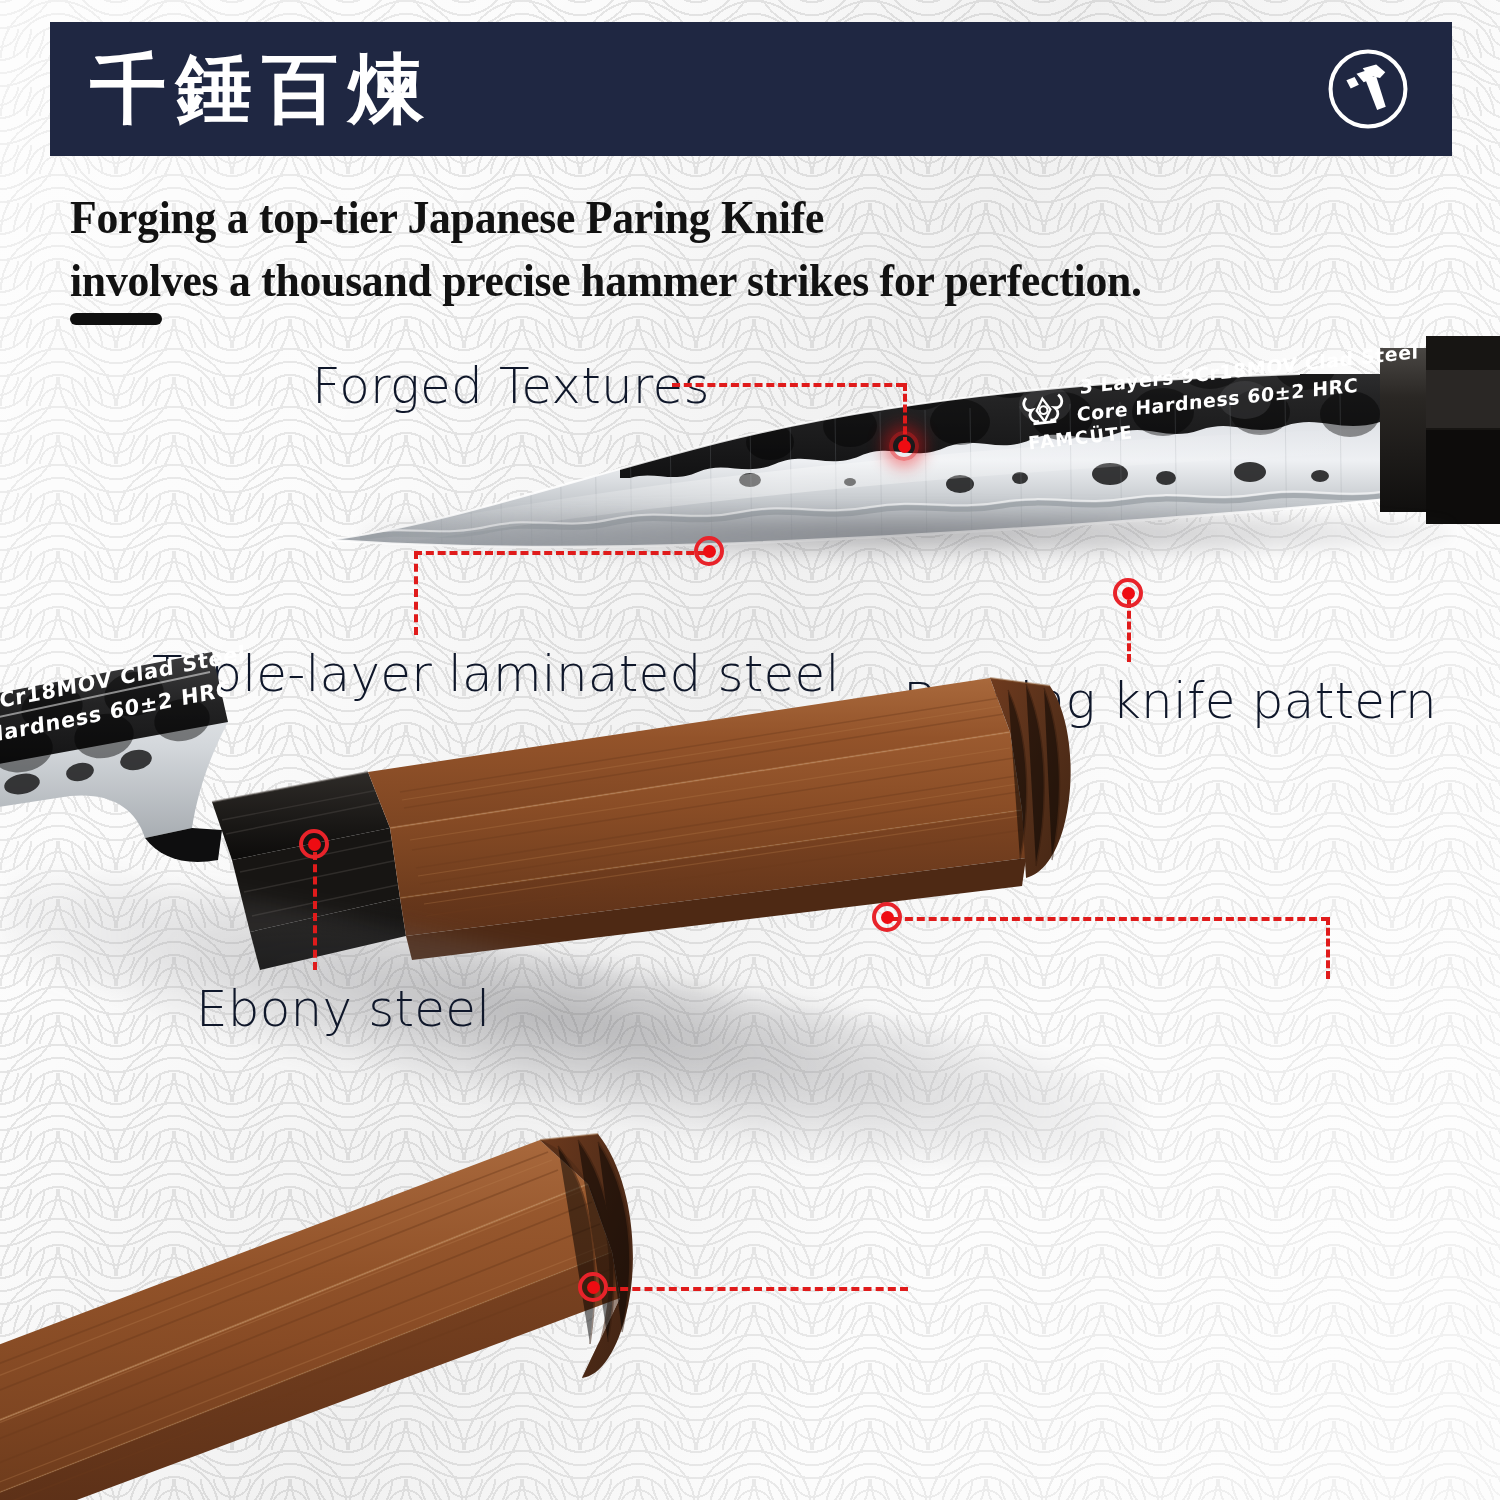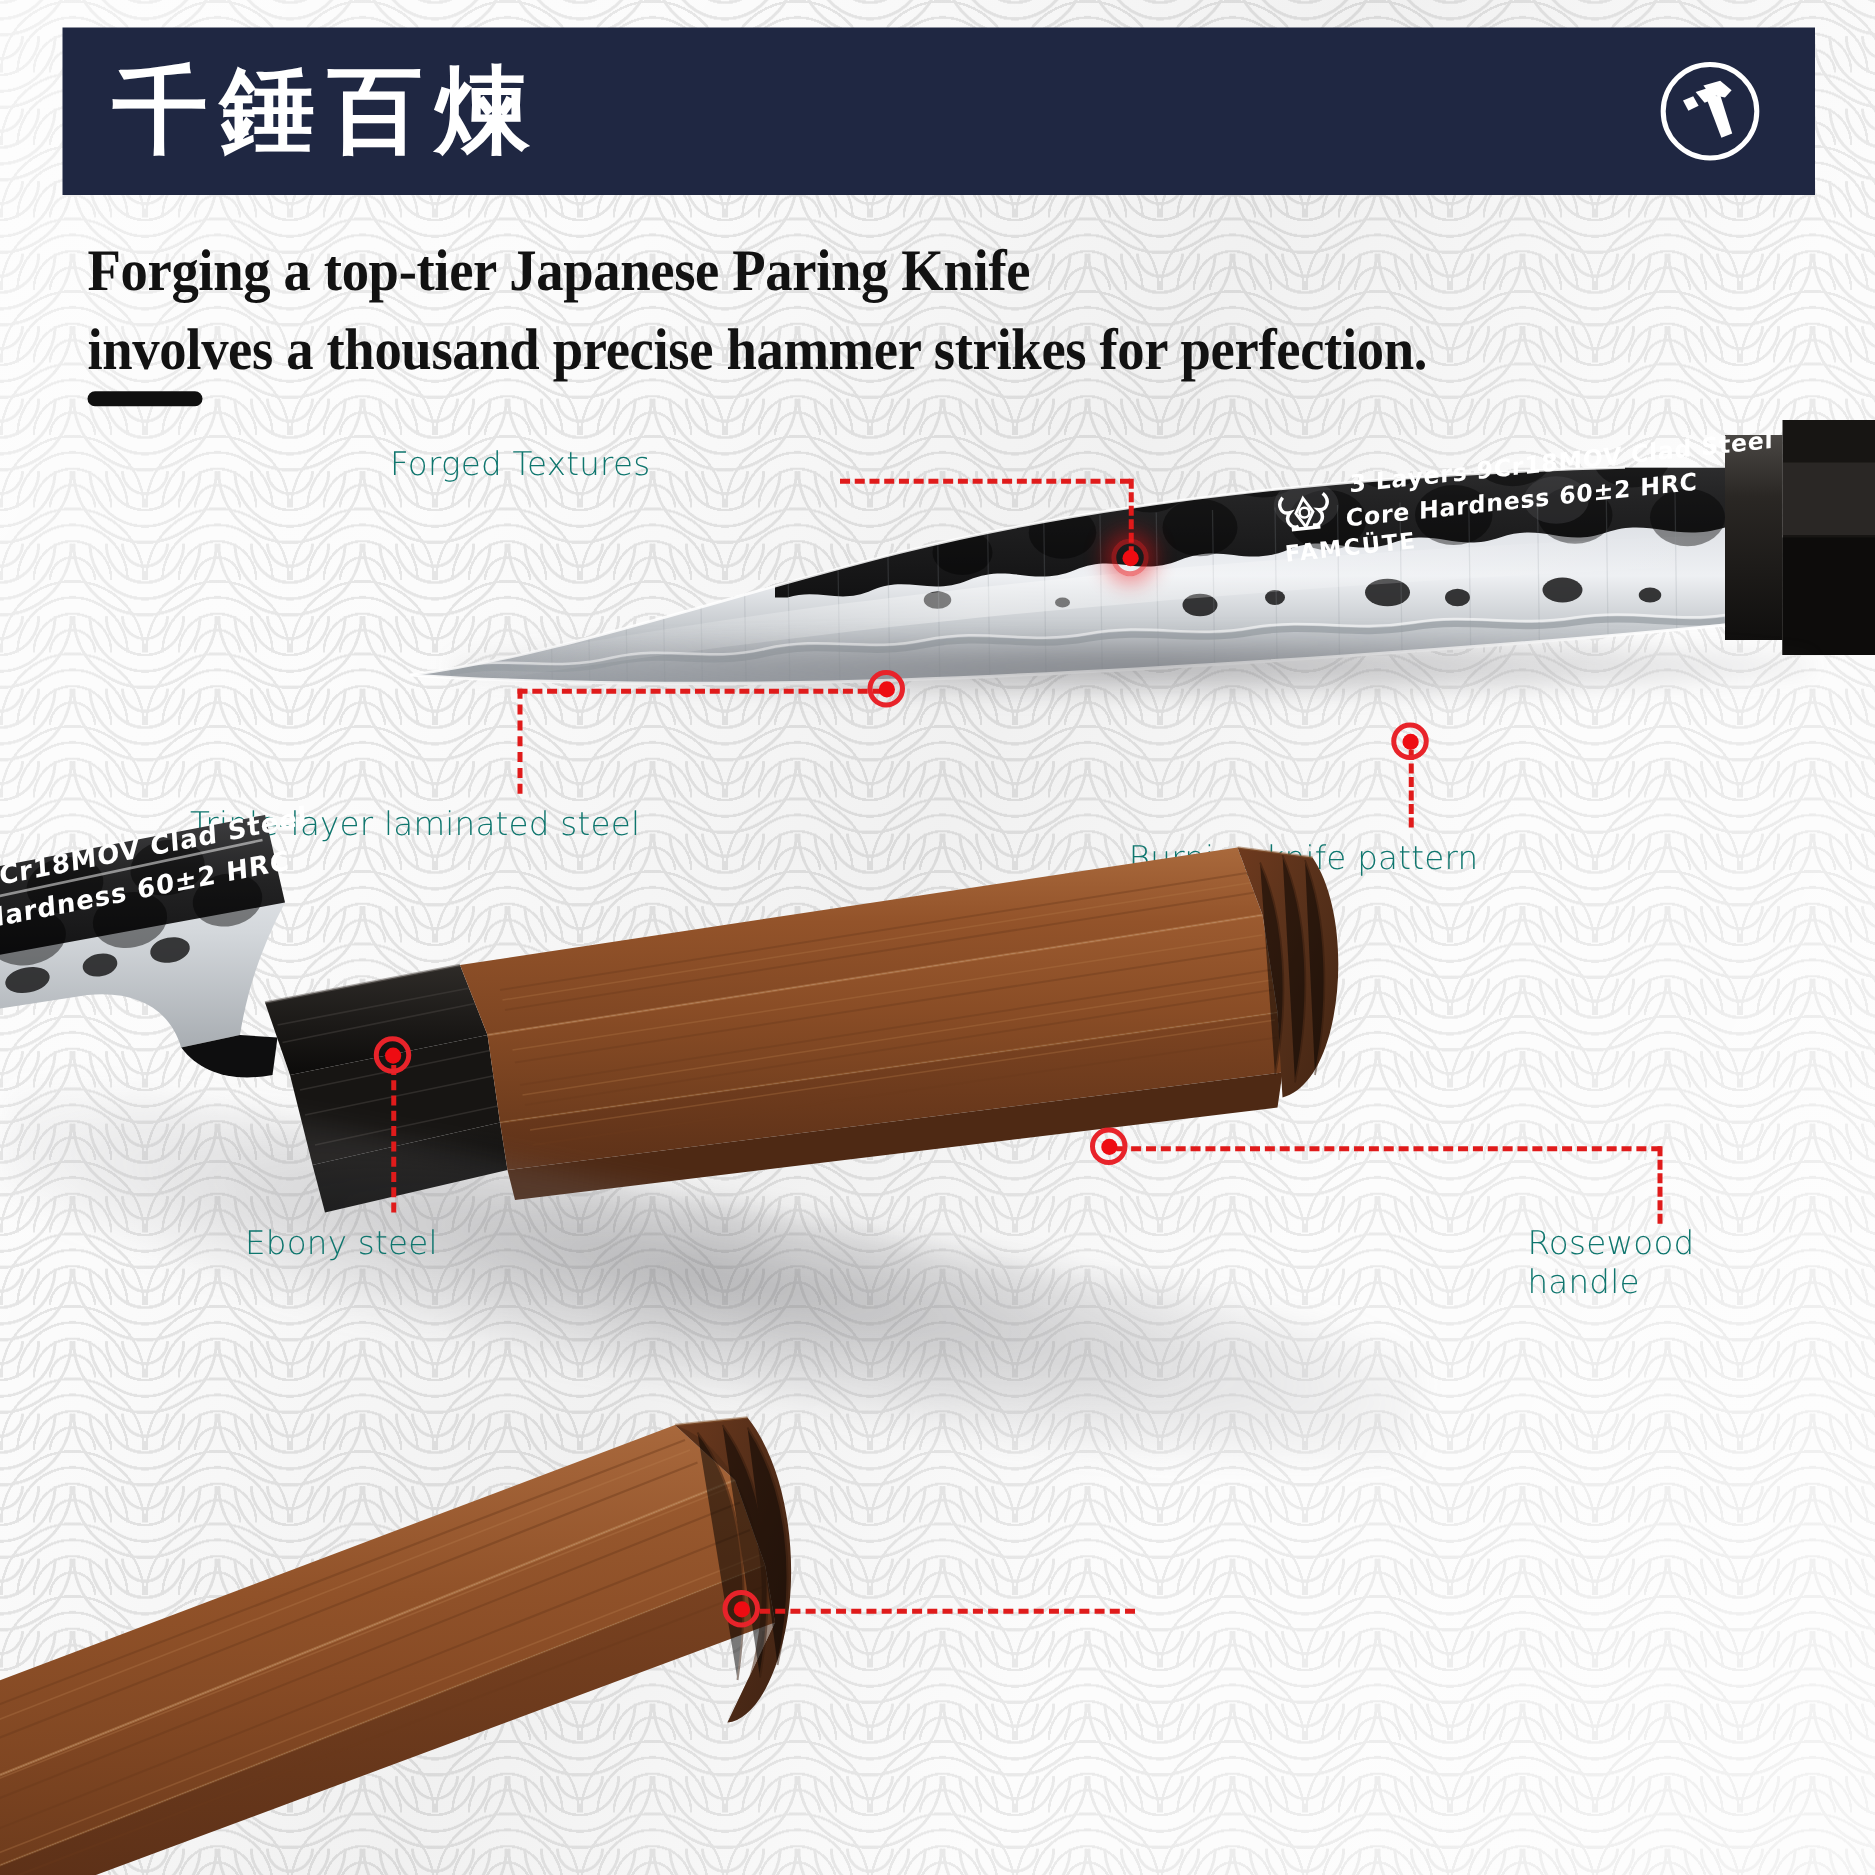--- a/index.html
+++ b/index.html
@@ -72,24 +72,24 @@
   }
   #headline-rule{
     position:absolute; left:70px; top:313px;
     width:92px; height:12px; border-radius:6px;
     background:#101010;
   }
 
   
   .callout{
     position:absolute;
-    color:#0f766e;
+    color:#0f172a;
     font-family:"DejaVu Sans", sans-serif;
     font-weight:300;
-    font-size:26px;
+    font-size:50px;
     line-height:1.18;
     white-space:pre;
     letter-spacing:.2px;
   }
   .callout.two-line{ white-space:normal; text-align:left; }
 
   
   .lead-h, .lead-v{ position:absolute; }
   .lead-h{
     height:0; border-top:4px dashed #e01b1b;
@@ -477,24 +477,20 @@
     <div style="font-family:'DejaVu Sans',sans-serif; font-size:21px; font-weight:700; color:#fff;
                 letter-spacing:.8px; transform:skewX(-7deg);">9Cr18MOV Clad Steel</div>
     <div style="font-family:'DejaVu Sans',sans-serif; font-size:21px; font-weight:700; color:#fff;
                 letter-spacing:.8px; transform:skewX(-7deg); margin-top:8px; margin-left:-70px;">Core Hardness 60±2 HRC</div>
   </div>
 
   <div class="callout" style="left:196px; top:980px;">Ebony steel</div>
   <div class="lead-v" style="left:313px; top:852px; height:118px;"></div>
   <div class="marker" style="left:299px; top:829px;"></div>
 
-  <div class="callout two-line" style="left:1222px; top:980px; width:250px;">
-    <span style="white-space:pre-line;">Rosewood
-handle</span>
-  </div>
   <div class="lead-h" style="left:893px; top:917px; width:436px;"></div>
   <div class="lead-v" style="left:1326px; top:917px; height:62px;"></div>
   <div class="marker" style="left:872px; top:902px;"></div>
 
   <div id="knife3">
     <svg width="800" height="400" viewBox="0 0 800 400">
       <defs>
         <linearGradient id="rwTop3" x1="0" y1="0" x2="0" y2="1">
           <stop offset="0%" stop-color="#a8683c"></stop>
           <stop offset="45%" stop-color="#915229"></stop>

